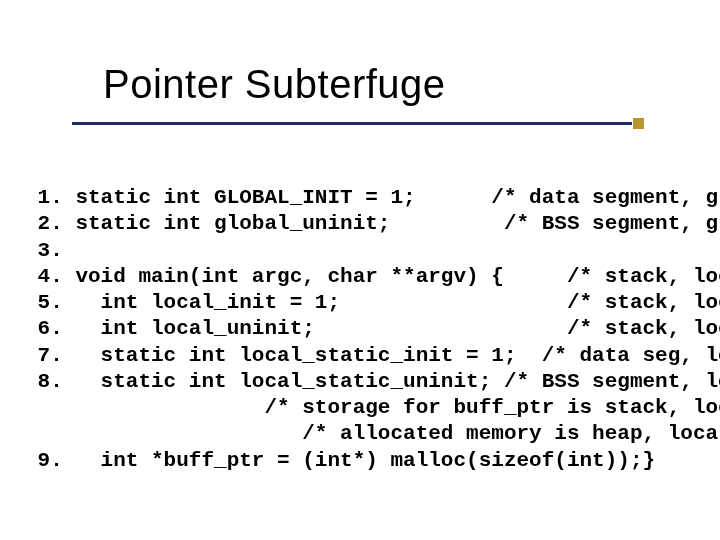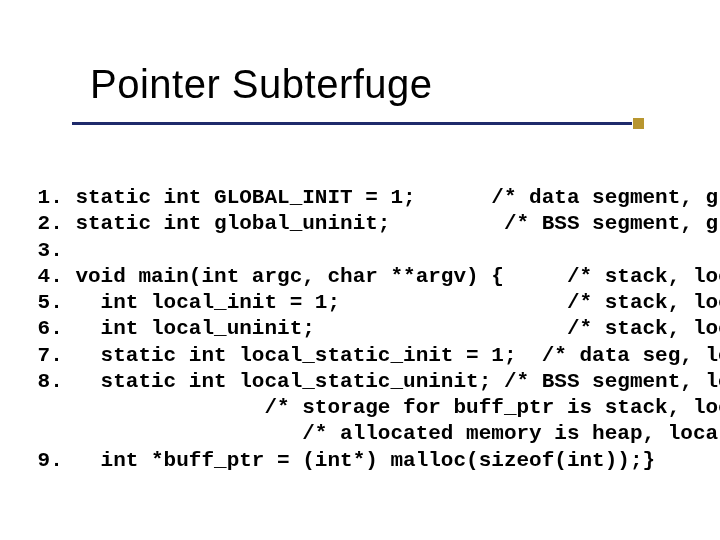--- a/index.html
+++ b/index.html
@@ -29,21 +29,21 @@
     content: "";
     position: absolute;
     right: -12px;
     top: -4px;
     width: 11px;
     height: 11px;
     background: #b8962f;
   }
   .title {
     position: absolute;
-    left: 90px;
+    left: 103px;
     top: 62px;
     font-size: 40px;
     color: #000;
     letter-spacing: 0.5px;
   }
   .code {
     position: absolute;
     left: 25px;
     top: 185px;
     font-family: "Courier New", Courier, monospace;

